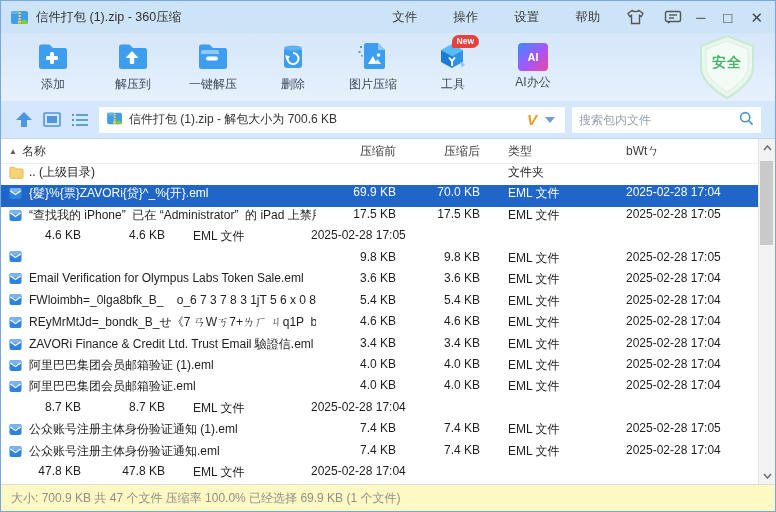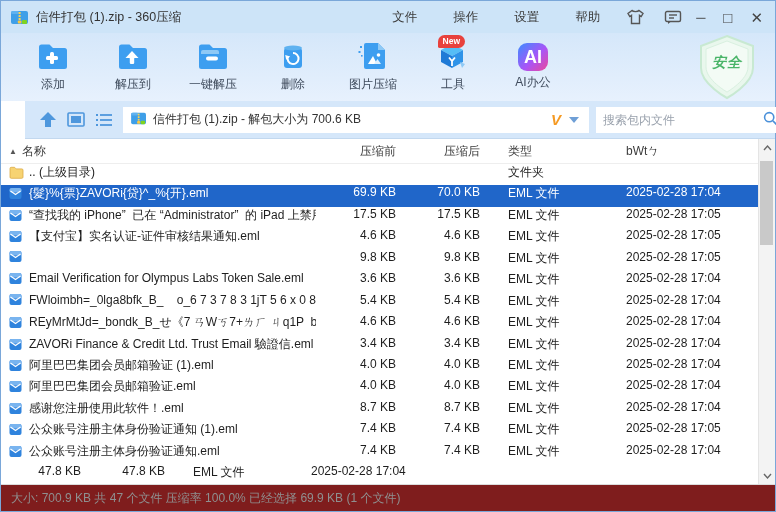--- a/index.html
+++ b/index.html
@@ -15,26 +15,26 @@
   .menu-item { color:#3c3c3c; font-size:12.5px; cursor:default; }
   .tb-icons { display:flex; align-items:center; gap:19px; margin-right:14px; }
   .tb-icons svg { display:block; }
   .winctl { display:flex; align-items:center; gap:18px; margin-right:12px; }
   .winctl span { color:#444; font-size:13px; line-height:1; cursor:default; }
 
   
   .toolbar { height:68px; background:linear-gradient(180deg,#d5e7fa,#e7f1fd); display:flex; align-items:center; padding-left:12px; flex:none; position:relative; }
   .tool-btn { width:80px; display:flex; flex-direction:column; align-items:center; gap:3px; position:relative; cursor:default; }
   .tool-btn .t-label { color:#3f4b5c; font-size:12px; white-space:nowrap; }
-  .new-badge { position:absolute; top:-7px; right:28px; background:#e8413d; color:#fff; font-size:8.5px; padding:1px 5px 2px; border-radius:7px 7px 7px 2px; font-weight:bold; }
-  .shield-wrap { margin-left:auto; margin-right:16px; position:relative; width:64px; height:66px;font-style:italic; }
+  .new-badge { position:absolute; top:-7px; right:14px; background:#e8413d; color:#fff; font-size:8.5px; padding:1px 5px 2px; border-radius:7px 7px 7px 2px; font-weight:bold; }
+  .shield-wrap { margin-left:auto; margin-right:16px; position:relative; width:64px; height:66px; }
   .shield-label { position:absolute; top:20px; left:0; width:100%; text-align:center; color:#49b468; font-weight:bold; font-size:14px; letter-spacing:1px; }
 
   
-  .pathbar { height:38px; background:#d5e7fa; display:flex; align-items:center; padding:0 0 0 12px; flex:none; border-bottom:1px solid #c2d8ef;margin-left:24px; }
+  .pathbar { height:38px; background:#d5e7fa; display:flex; align-items:center; padding:0 0 0 12px; flex:none; border-bottom:1px solid #c2d8ef; }
   .nav-ic { width:22px; height:20px; display:flex; align-items:center; justify-content:center; margin-right:6px; flex:none; }
   .path-box { width:466px; height:26px; background:#fff; display:flex; align-items:center; padding:0 8px; margin-left:2px; flex:none; }
   .path-text { margin-left:6px; color:#333; white-space:nowrap; overflow:hidden; flex:1; }
   .v-logo { color:#f59a23; font-weight:bold; font-size:15px; font-style:italic; margin-right:8px; }
   .v-caret { width:0; height:0; border-left:5px solid transparent; border-right:5px solid transparent; border-top:6px solid #6f9fd6; margin-right:2px; }
   .search-box { width:189px; height:26px; background:#fff; display:flex; align-items:center; padding:0 7px; margin-left:7px; flex:none; }
   .search-box input { border:none; outline:none; flex:1; font-size:12px; color:#333; font-family:inherit; min-width:0; }
   .search-box input::placeholder { color:#9aa2ad; }
 
   
@@ -53,21 +53,21 @@
   .cell-type   { width:130px; padding-left:28px; flex:none; white-space:nowrap; }
   .cell-date   { width:148px; padding-left:16px; flex:none; white-space:nowrap; }
 
   
   .scrollbar { width:17px; flex:none; background:#f3f3f3; border-left:1px solid #e4e4e4; display:flex; flex-direction:column; align-items:center; position:relative; }
   .sb-arrow { height:17px; width:100%; display:flex; align-items:center; justify-content:center; color:#666; flex:none; }
   .sb-track { flex:1; width:100%; position:relative; }
   .sb-thumb { position:absolute; top:5px; left:1px; width:13px; height:84px; background:#c9c9c9; }
 
   
-  .statusbar { height:27px; background:#7f1d1d; border-top:1px solid #dcdcdc; display:flex; align-items:center; padding-left:10px; color:#8f8f8f; font-size:12px; flex:none; }
+  .statusbar { height:27px; background:#fef9c3; border-top:1px solid #dcdcdc; display:flex; align-items:center; padding-left:10px; color:#8f8f8f; font-size:12px; flex:none; }
 
   svg { overflow:visible; }
 </style>
 </head>
 <body>
 
 <div class="window">
 
   <div class="titlebar">
     <span class="app-icon">
@@ -183,21 +183,21 @@
           <polygon points="3,8 14,14 14,26 3,20" fill="#1f7ad6"></polygon>
           <polygon points="25,8 14,14 14,26 25,20" fill="#2f93e8"></polygon>
           <path d="M11 15.5 L14 19 L17 15.5 M14 19 L14 24" stroke="#fff" stroke-width="1.8" fill="none"></path>
           <polygon points="22,20 27,22 24,26" fill="#8ec9f6"></polygon>
         </svg>
       </span>
       <span class="t-label">工具</span>
     </div>
 
     <div class="tool-btn">
-      <span style="width:30px;height:28px;border-radius:9px;background:linear-gradient(135deg,#3b8cff,#a855f7 55%,#ec4899);display:flex;align-items:center;justify-content:center;color:#fff;font-weight:bold;font-size:18px;">AI</span>
+      <span style="width:30px;height:28px;border-radius:4px;background:linear-gradient(135deg,#3b8cff,#a855f7 55%,#ec4899);display:flex;align-items:center;justify-content:center;color:#fff;font-weight:bold;font-size:11px;">AI</span>
       <span class="t-label">AI办公</span>
     </div>
 
     <div class="shield-wrap">
       <svg width="64" height="66" viewBox="0 0 64 66">
         <path d="M32 2 L58 12 V34 C58 50 32 64 32 64 C32 64 6 50 6 34 V12 Z" fill="#e9f7ed" stroke="#c8e9d2" stroke-width="2"></path>
         <path d="M32 7 L53 15 V33 C53 46 32 58 32 58 C32 58 11 46 11 33 V15 Z" fill="#f3fbf5" stroke="#d9f0e0" stroke-width="1"></path>
       </svg>
       <span class="shield-label">安全</span>
     </div>
@@ -313,31 +313,20 @@
       </span>
       <span class="ntext">“查找我的 iPhone”  已在 “Administrator”  的 iPad 上禁用.e...</span>
     </div>
     <div class="cell-before">17.5 KB</div>
     <div class="cell-after">17.5 KB</div>
     <div class="cell-type">EML 文件</div>
     <div class="cell-date">2025-02-28 17:05</div>
   </div>
 
   <div class="row">
-    <div class="cell-name">
-      
-      <span class="ficon">
-        <svg width="13" height="13" viewBox="0 0 13 13">
-          <rect x="0.5" y="1" width="12" height="11" rx="2" fill="#2f83dd"></rect>
-          <rect x="0.5" y="1" width="12" height="4.5" rx="2" fill="#79b4ef"></rect>
-          <path d="M1.5 4 L6.5 7.5 L11.5 4" fill="none" stroke="#fff" stroke-width="1.1"></path>
-        </svg>
-      </span>
-      <span class="ntext">【支付宝】实名认证-证件审核结果通知.eml</span>
-    </div>
     <div class="cell-before">4.6 KB</div>
     <div class="cell-after">4.6 KB</div>
     <div class="cell-type">EML 文件</div>
     <div class="cell-date">2025-02-28 17:05</div>
   </div>
 
   <div class="row">
     <div class="cell-name">
       
       <span class="ficon">
@@ -456,31 +445,20 @@
       </span>
       <span class="ntext">阿里巴巴集团会员邮箱验证.eml</span>
     </div>
     <div class="cell-before">4.0 KB</div>
     <div class="cell-after">4.0 KB</div>
     <div class="cell-type">EML 文件</div>
     <div class="cell-date">2025-02-28 17:04</div>
   </div>
 
   <div class="row">
-    <div class="cell-name">
-      
-      <span class="ficon">
-        <svg width="13" height="13" viewBox="0 0 13 13">
-          <rect x="0.5" y="1" width="12" height="11" rx="2" fill="#2f83dd"></rect>
-          <rect x="0.5" y="1" width="12" height="4.5" rx="2" fill="#79b4ef"></rect>
-          <path d="M1.5 4 L6.5 7.5 L11.5 4" fill="none" stroke="#fff" stroke-width="1.1"></path>
-        </svg>
-      </span>
-      <span class="ntext">感谢您注册使用此软件！.eml</span>
-    </div>
     <div class="cell-before">8.7 KB</div>
     <div class="cell-after">8.7 KB</div>
     <div class="cell-type">EML 文件</div>
     <div class="cell-date">2025-02-28 17:04</div>
   </div>
 
   <div class="row">
     <div class="cell-name">
       
       <span class="ficon">

